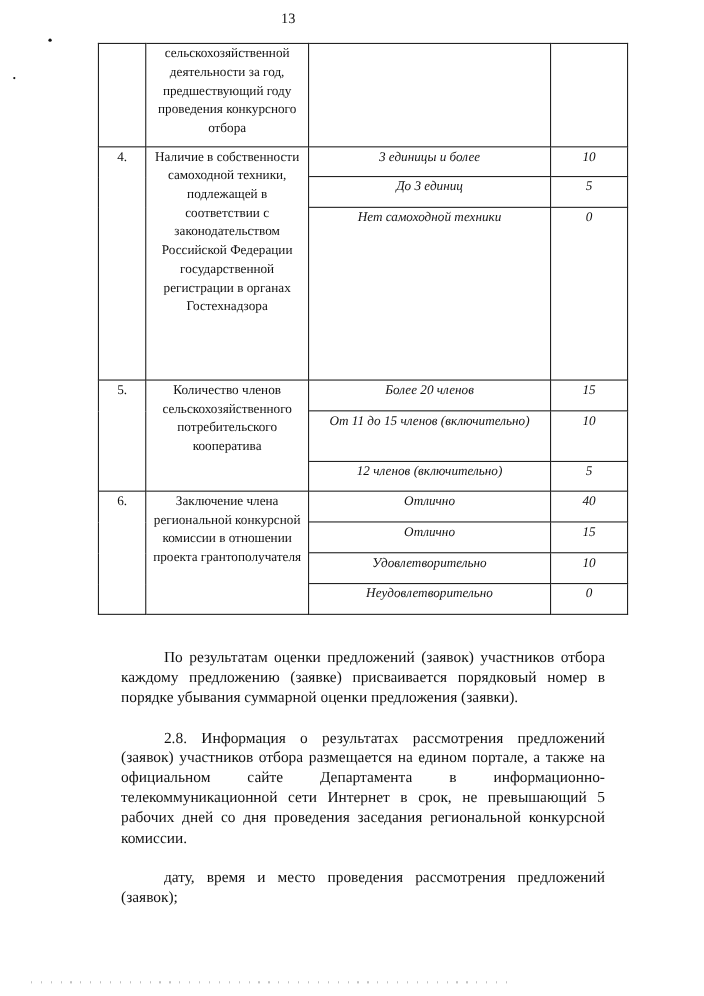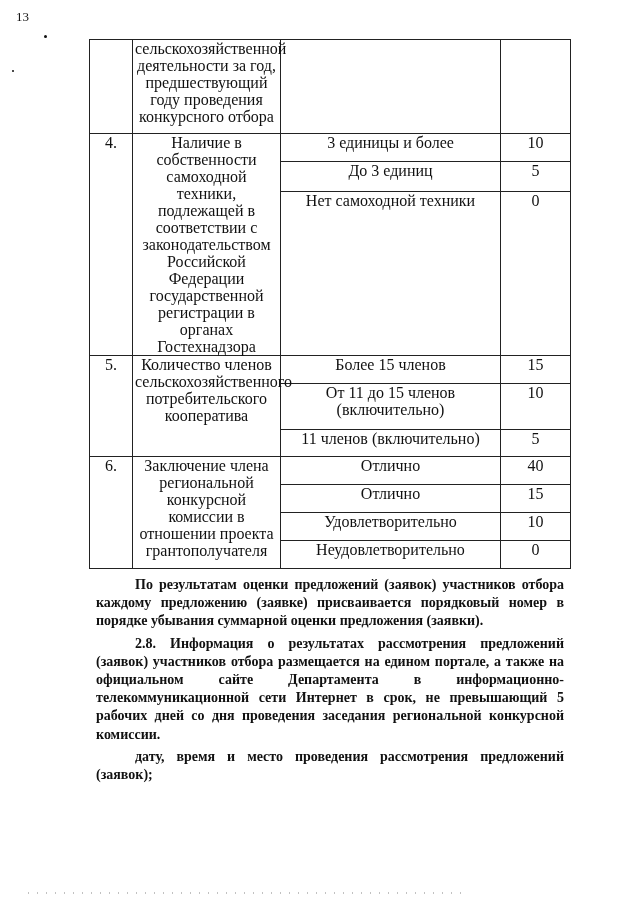--- a/index.html
+++ b/index.html
@@ -3,55 +3,55 @@
 <meta charset="utf-8">
 <style>
   html, body { margin: 0; padding: 0; background: #ffffff; }
   body {
     width: 640px; height: 905px; position: relative; overflow: hidden;
     font-family: "Liberation Serif", "DejaVu Serif", serif;
     color: #111111;
   }
   .page-number {
     position: absolute; top: 9px; left: 0; width: 524px;
-    text-align: left; font-size: 13px; line-height: 16px; margin-left: 16px;
+    text-align: center; font-size: 13px; line-height: 16px;
   }
   .margin-dot {
     position: absolute; width: 3px; height: 3px; background: #111; border-radius: 50%;
   }
   .dot1 { left: 44px; top: 35px; }
   .dot2 { left: 12px; top: 70px; width: 2px; height: 2px; }
 
   table.criteria {
     position: absolute; left: 89px; top: 39px;
     border-collapse: collapse; table-layout: fixed;
     width: 481px;
-    font-size: 16px; line-height: 17px;
+    font-size: 12px; line-height: 17px;
   }
   table.criteria td {
     border: 1.4px solid #222;
     padding: 0 2px;
     text-align: center;
     vertical-align: top;
   }
   col.c-num { width: 43px; }
   col.c-crit { width: 148px; }
   col.c-opt { width: 220px; }
   col.c-pts { width: 70px; }
 
   td.num { text-align: center; padding-top: 5px; }
   td.crit { padding-top: 5px; margin-left: 40px; }
-  td.opt, td.pts { padding-top: 5px; padding-bottom: 4px; }
+  td.opt, td.pts { padding-top: 5px; padding-bottom: 4px; font-style: italic; }
   td.cont { padding-top: 2px; padding-bottom: 3px; }
 
   .body-text {
     position: absolute; left: 92px; top: 572px; width: 476px;
     font-size: 14px; line-height: 18.2px; text-align: justify;
   }
-  .body-text p { margin: 4px; text-indent: 39px; font-weight: bold; }
+  .body-text p { margin: 18px; text-indent: 39px; }
   .scan-noise {
     position: absolute; left: 28px; top: 892px; width: 440px; height: 2px;
     background: repeating-linear-gradient(90deg, #999 0 1px, transparent 1px 9px);
     opacity: 0.6;
   }
 </style>
 </head>
 <body>
 
 <div class="page-number">13</div>
@@ -85,29 +85,29 @@
       <td class="pts">5</td>
     </tr>
     <tr style="height:157px">
       <td class="opt">Нет самоходной техники</td>
       <td class="pts">0</td>
     </tr>
 
     <tr style="height:28px">
       <td class="num" rowspan="3">5.</td>
       <td class="crit" rowspan="3">Количество членов сельскохозяйственного потребительского кооператива</td>
-      <td class="opt">Более 15 членов</td>
+      <td class="opt">Более 20 членов</td>
       <td class="pts">15</td>
     </tr>
     <tr style="height:46px">
       <td class="opt">От 11 до 15 членов (включительно)</td>
       <td class="pts">10</td>
     </tr>
     <tr style="height:27px">
-      <td class="opt">11 членов (включительно)</td>
+      <td class="opt">12 членов (включительно)</td>
       <td class="pts">5</td>
     </tr>
 
     <tr style="height:28px">
       <td class="num" rowspan="4">6.</td>
       <td class="crit" rowspan="4">Заключение члена региональной конкурсной комиссии в отношении проекта грантополучателя</td>
       <td class="opt">Отлично</td>
       <td class="pts">40</td>
     </tr>
     <tr style="height:28px">

